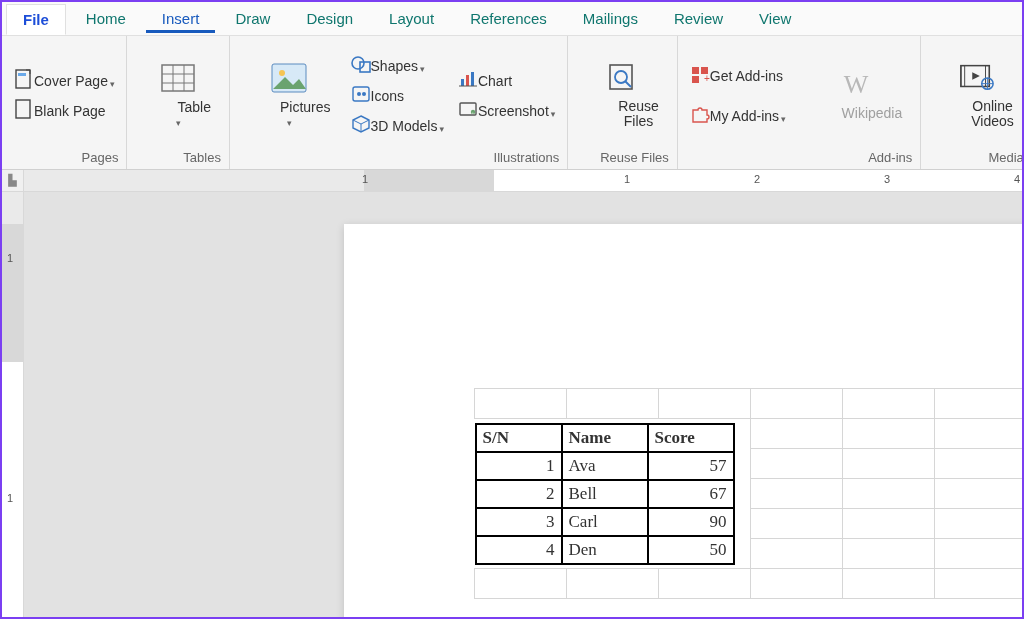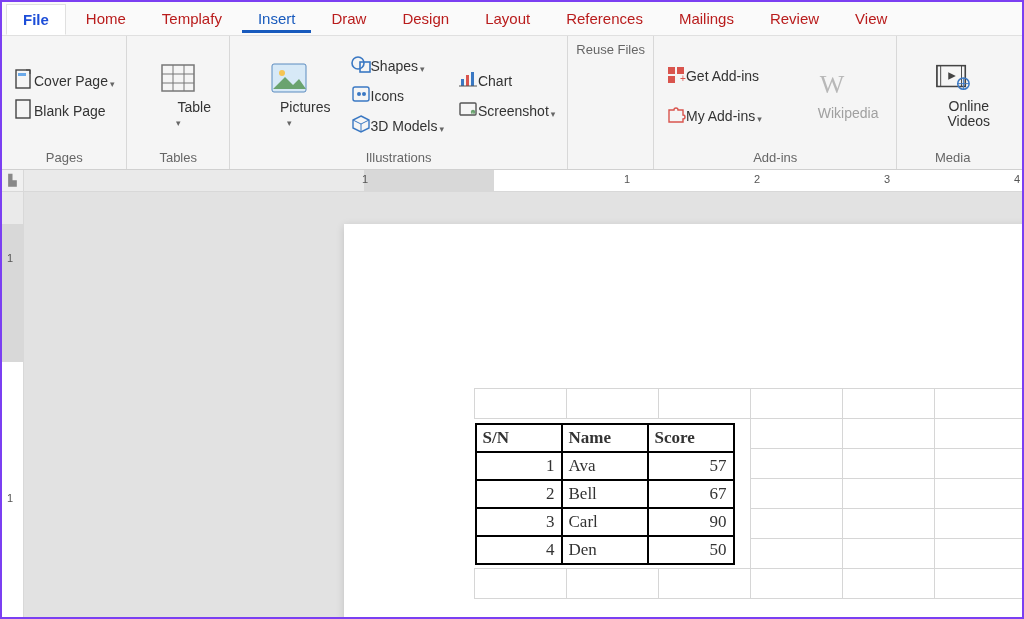--- a/index.html
+++ b/index.html
@@ -18,21 +18,21 @@
       display: flex;
       align-items: center;
       height: 34px;
       background: #fafafa;
       border-bottom: 1px solid #e0e0e0;
       padding: 0 4px;
       gap: 4px;
     }
     .tab {
       padding: 6px 16px;
-      color: #b91c1c;
+      color: #0f766e;
       cursor: pointer;
       font-size: 15px;
     }
     .tab.file {
       background: #fff;
       font-weight: 600;
       color: #1d4ed8;
       border: 1px solid #e0e0e0;
       border-bottom: 1px solid #fff;
       margin-bottom: -1px;
@@ -51,21 +51,21 @@
       border-bottom: 1px solid #d0d0d0;
     }
     .group {
       display: flex;
       flex-direction: column;
       border-right: 1px solid #d8d8d8;
       padding: 4px 8px 2px;
     }
     .group-body { flex: 1; display: flex; }
     .group-label {
-      text-align: center;
+      text-align: right;
       color: #666;
       font-size: 13px;
       padding: 2px 0;
     }
     .vstack { display: flex; flex-direction: column; gap: 4px; justify-content: center; }
     .bigbtn {
       display: flex;
       flex-direction: column;
       align-items: center;
       justify-content: center;
@@ -169,21 +169,20 @@
     .dtable .c-name { width:86px; text-align:left; }
     .dtable .c-score { width:86px; text-align:right; }
     .dtable th.c-sn, .dtable th.c-score, .dtable th.c-name { text-align:left; }
   </style>
 </head>
 <body>
 
 <div class="tabs">
   <div class="tab file">File</div>
   <div class="tab">Home</div>
-  <div class="tab">Templafy</div>
   <div class="tab active">Insert</div>
   <div class="tab">Draw</div>
   <div class="tab">Design</div>
   <div class="tab">Layout</div>
   <div class="tab">References</div>
   <div class="tab">Mailings</div>
   <div class="tab">Review</div>
   <div class="tab">View</div>
 </div>
 
@@ -302,20 +301,33 @@
           </span>
           <span>Screenshot</span>
           <span class="caret-inline">▾</span>
         </div>
       </div>
     </div>
     <div class="group-label">Illustrations</div>
   </div>
 
   <div class="group">
+    <div class="group-body">
+      <div class="bigbtn">
+        <span class="icon">
+          <svg width="34" height="30" viewBox="0 0 34 30">
+              <rect x="4" y="3" width="22" height="24" fill="none" stroke="#555" stroke-width="1.6"></rect>
+              <circle cx="15" cy="15" r="6" fill="none" stroke="#3a78c3" stroke-width="1.8"></circle>
+              <line x1="19" y1="19" x2="25" y2="25" stroke="#3a78c3" stroke-width="2"></line>
+            </svg>
+        </span>
+        <span class="lbl" style="white-space:pre-line">Reuse
+Files</span>
+      </div>
+    </div>
     <div class="group-label">Reuse Files</div>
   </div>
 
   <div class="group">
     <div class="group-body" style="gap:10px;">
       <div class="vstack" style="gap:14px; justify-content:center;">
         <div class="smallbtn">
           <span class="icon">
             <svg width="20" height="18" viewBox="0 0 20 18">
                 <rect x="2" y="2" width="7" height="7" fill="#d9544d"></rect>

